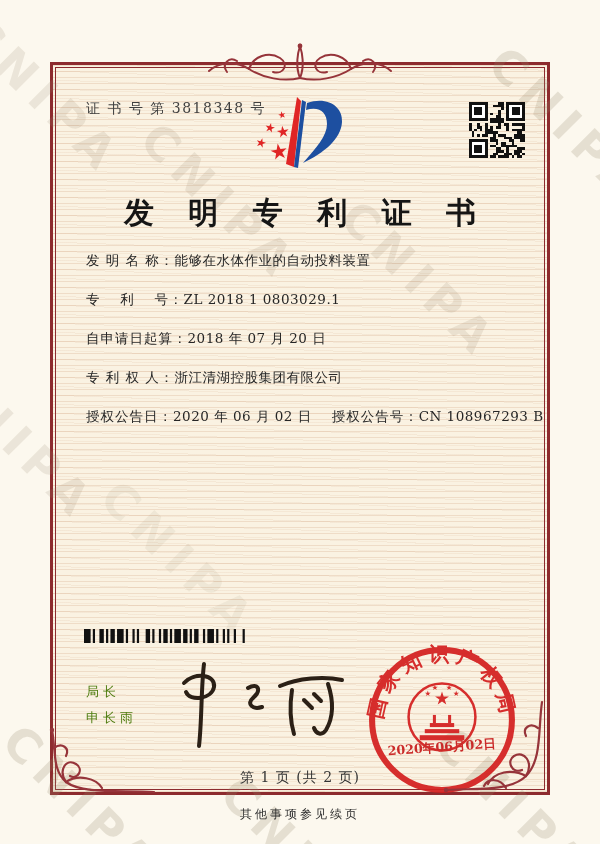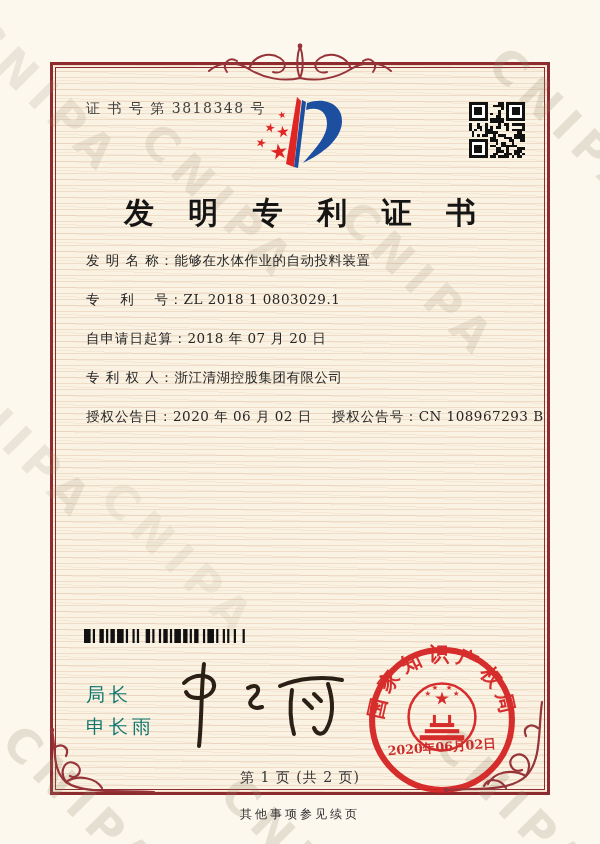--- a/index.html
+++ b/index.html
@@ -26,21 +26,21 @@
   .fields{position:absolute;left:86px;top:253px;width:445px;display:flex;flex-direction:column;gap:24px;}
   .frow{font-size:13.5px;color:#262626;line-height:15px;white-space:nowrap;}
   .flabel{letter-spacing:1px;}
   .fvalue{letter-spacing:0.5px;}
   .grant2{margin-left:20px;}
   .bodytext{position:absolute;left:76px;top:487px;width:452px;font-size:12.6px;line-height:1.78;
             color:#1f1f1f;text-align:justify;letter-spacing:0.6px;}
   .bodytext p{margin:0;text-indent:2em;}
   .barcode{position:absolute;left:84px;top:629px;width:163px;height:14px;}
   .director{position:absolute;left:86px;top:685px;font-family:"DejaVu Sans","Liberation Sans",sans-serif;
-            font-size:19px;color:#0f766e;letter-spacing:4px;line-height:1;}
+            font-size:13px;color:#4d7c0f;letter-spacing:4px;line-height:1;}
   .director div{margin-bottom:13px;}
   .signature{position:absolute;left:168px;top:650px;width:190px;height:105px;}
   .seal{position:absolute;left:366px;top:644px;width:152px;height:152px;opacity:0.93;}
   .pageinfo{position:absolute;left:0;right:0;top:769px;text-align:center;font-size:14px;color:#333;
             letter-spacing:1px;}
   .footnote{position:absolute;left:0;right:0;top:806px;text-align:center;font-size:12px;color:#2e2e2e;
             letter-spacing:3px;z-index:3;}
   .hiddefs{position:absolute;width:0;height:0;overflow:hidden;}
 </style>
 </head>

